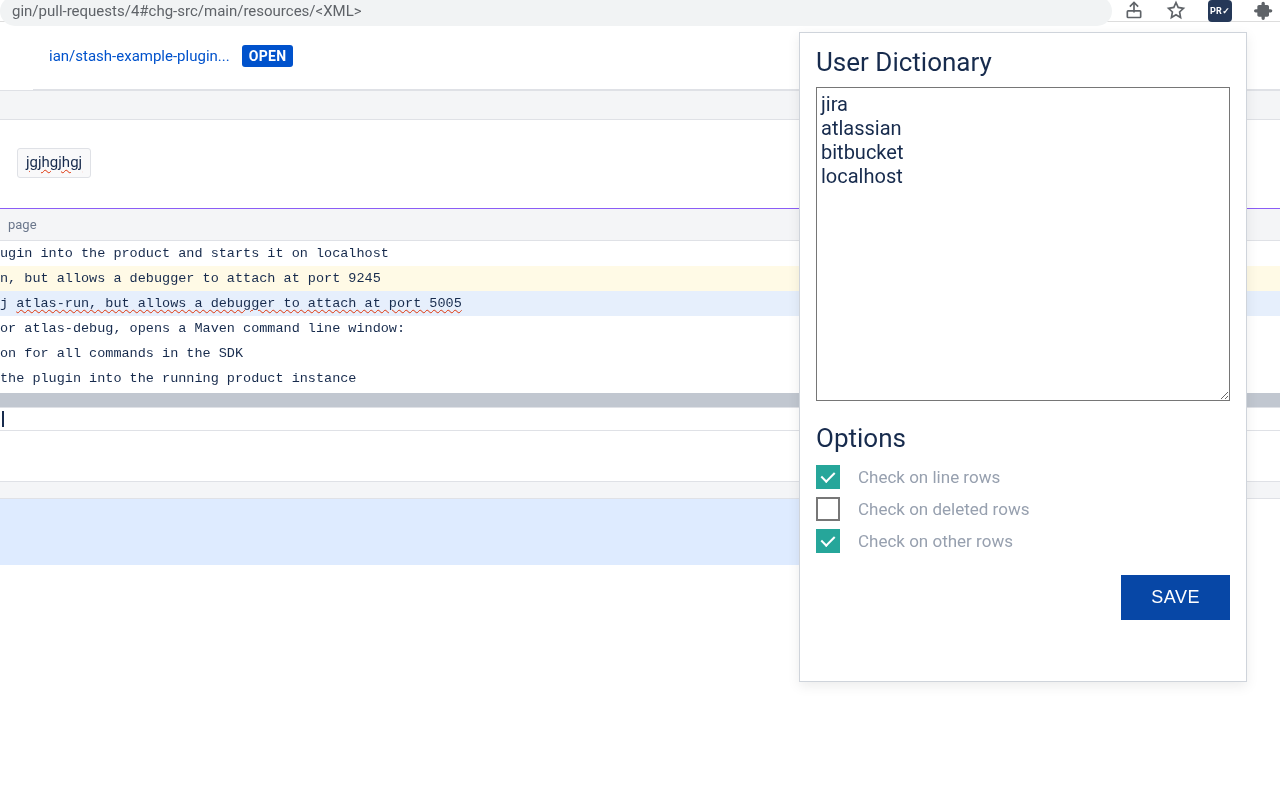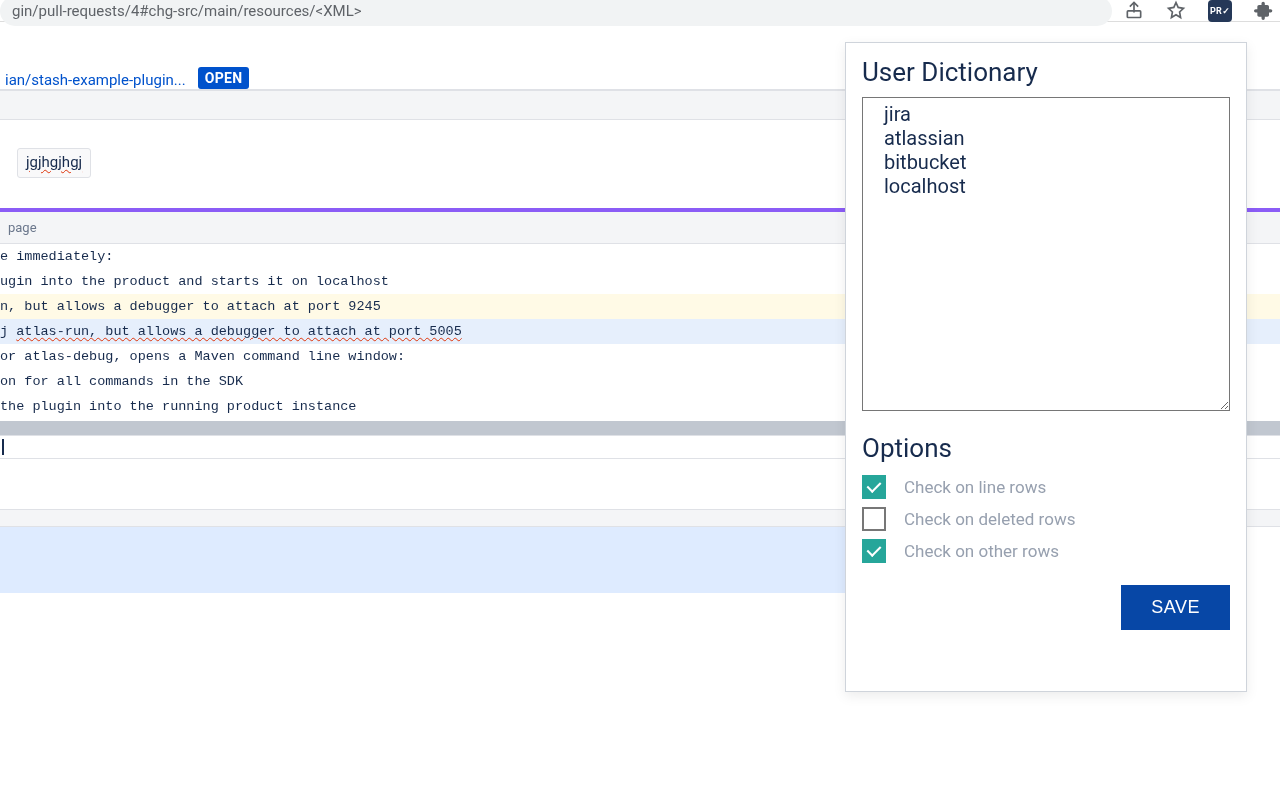--- a/index.html
+++ b/index.html
@@ -46,22 +46,23 @@
   .page {
     position: relative;
     width: 100%;
     height: calc(100% - 38px);
     overflow: hidden;
   }
   .header-row {
     height: 68px;
     border-bottom: 1px solid #dfe1e6;
     display: flex;
-    align-items: flex-end;
-    padding-left: 1px;
+    align-items: center;
+    padding-left: 12px;
+    margin-left: 33px;
   }
   .crumb {
     color: #0052cc;
     font-size: 15px;
     padding-left: 4px;
   }
   .status-pill {
     background: #0052cc;
     color: #fff;
     font-size: 14px;
@@ -92,21 +93,21 @@
   .squig {
     display: inline-block;
     text-decoration: underline;
     text-decoration-style: wavy;
     text-decoration-color: #de350b;
     text-decoration-thickness: 1.2px;
     text-underline-offset: 2px;
   }
   .diff-file-label {
     background: #f4f5f7;
-    border-top: 4px solid #8b5cf6;
+    border-top: 1px solid #8b5cf6;
     border-bottom: 1px solid #dfe1e6;
     padding: 8px 8px;
     color: #6b778c;
     font-size: 13px;
     margin-top: 18px;
   }
   .code {
     font-family: "SFMono-Regular", Consolas, "Liberation Mono", Menlo, monospace;
     font-size: 13.5px;
     color: #172b4d;
@@ -143,23 +144,23 @@
   .big-highlight {
     margin-top: 0;
     background: #deebff;
     height: 66px;
     width: 1224px;
   }
 
   
   .popup {
     position: absolute;
-    top: 42px;
+    top: 32px;
     right: 33px;
-    width: 402px;
+    width: 448px;
     height: 650px;
     background: #fff;
     border: 1px solid #cfd4db;
     box-shadow: 0 4px 12px rgba(0,0,0,.08);
     padding: 14px 16px 16px 16px;
     display: flex;
     flex-direction: column;
   }
   .popup h2 {
     font-size: 26px;
@@ -169,21 +170,21 @@
   }
   .dict-box {
     width: 100%;
     height: 314px;
     border: 1px solid #767676;
     resize: both;
     overflow: auto;
     font-family: inherit;
     font-size: 20px;
     color: #172b4d;
-    padding: 4px 21px;
+    padding: 4px 4px;
     line-height: 24px;
     outline: none;
   }
   .opts-h {
     font-size: 26px;
     font-weight: 400;
     color: #172b4d;
     margin-top: 22px;
     margin-bottom: 12px;
   }
@@ -258,21 +259,20 @@
 
   <div class="desc-area">
     <span class="chip">
       <span class="squig">jgjhgjhgj</span>
     </span>
   </div>
 
   <div class="diff-file-label"> page</div>
 
   <div class="code" id="code-lines">
-      <div class="row ctx">e immediately:</div>
       <div class="row ctx"></div>
       <div class="row ctx">ugin into the product and starts it on localhost</div>
       <div class="row del">n, but allows a debugger to attach at port 9245</div>
       <div class="row add"><span>j </span><span class="squig">atlas-run, but allows a debugger to attach at port 5005</span></div>
       <div class="row ctx">or atlas-debug, opens a Maven command line window:</div>
       <div class="row ctx">on for all commands in the SDK</div>
       <div class="row ctx">the plugin into the running product instance</div>
     </div>
 
   <div class="hunk-sep"></div>

